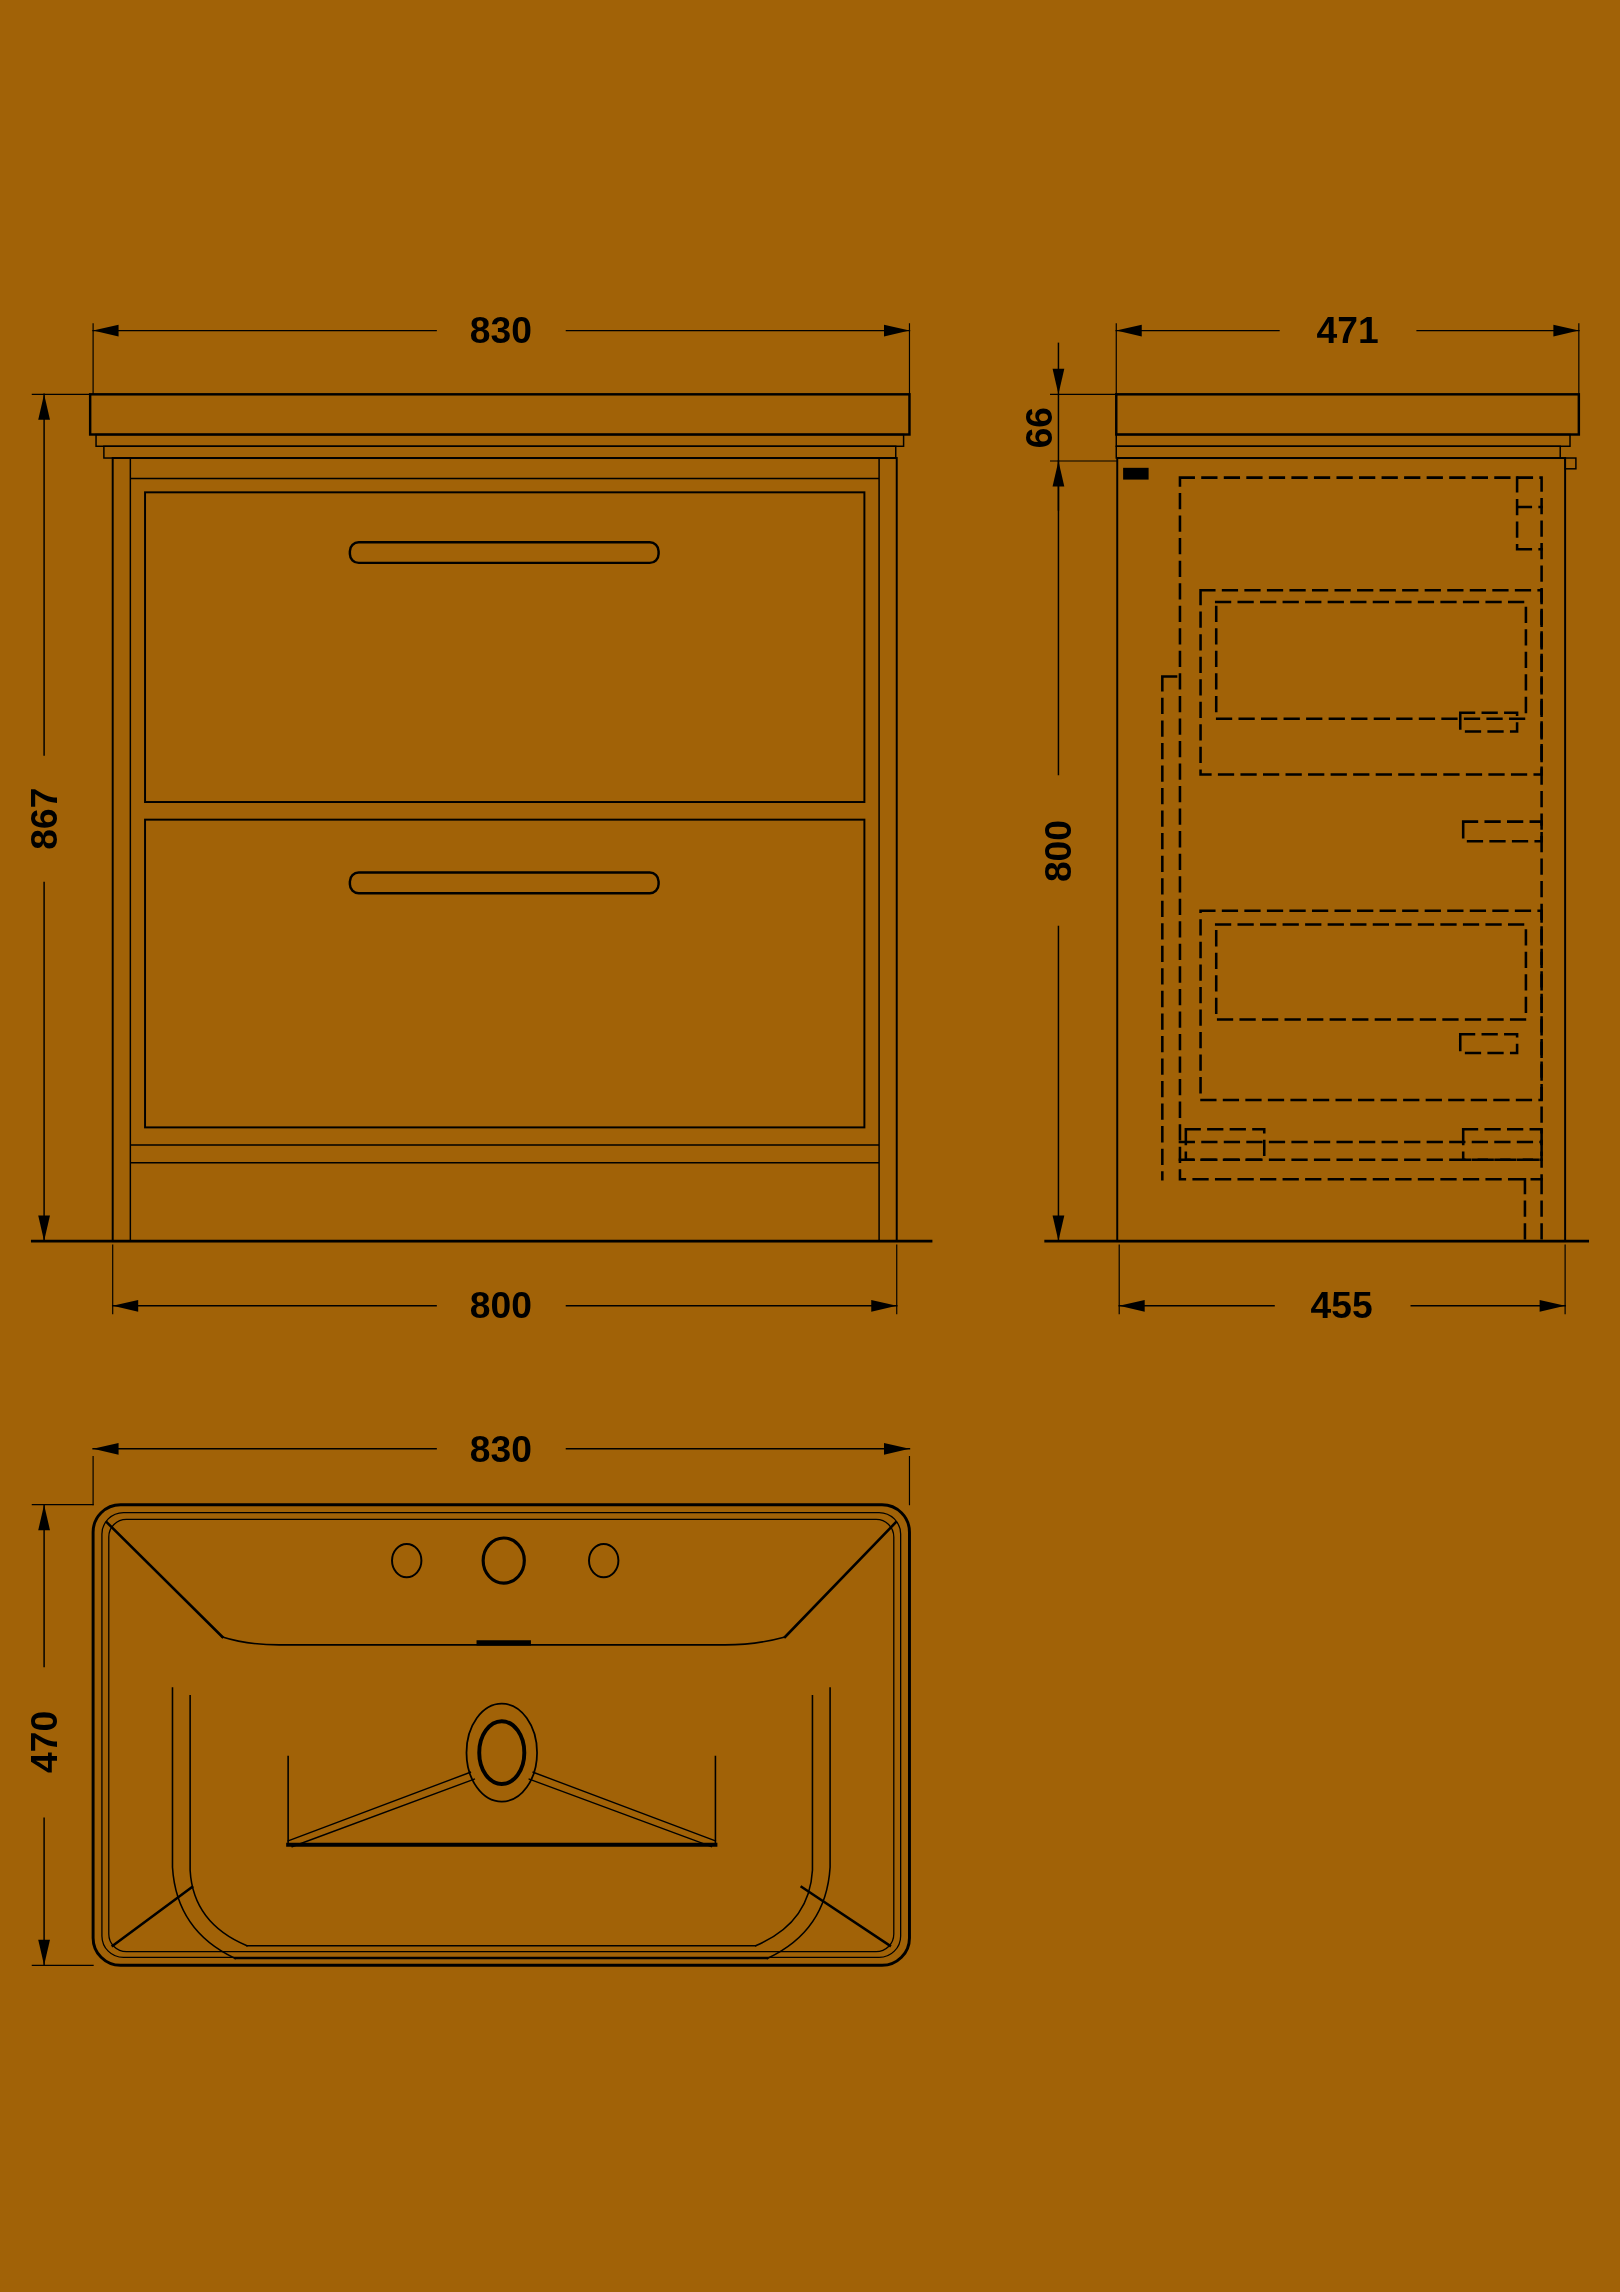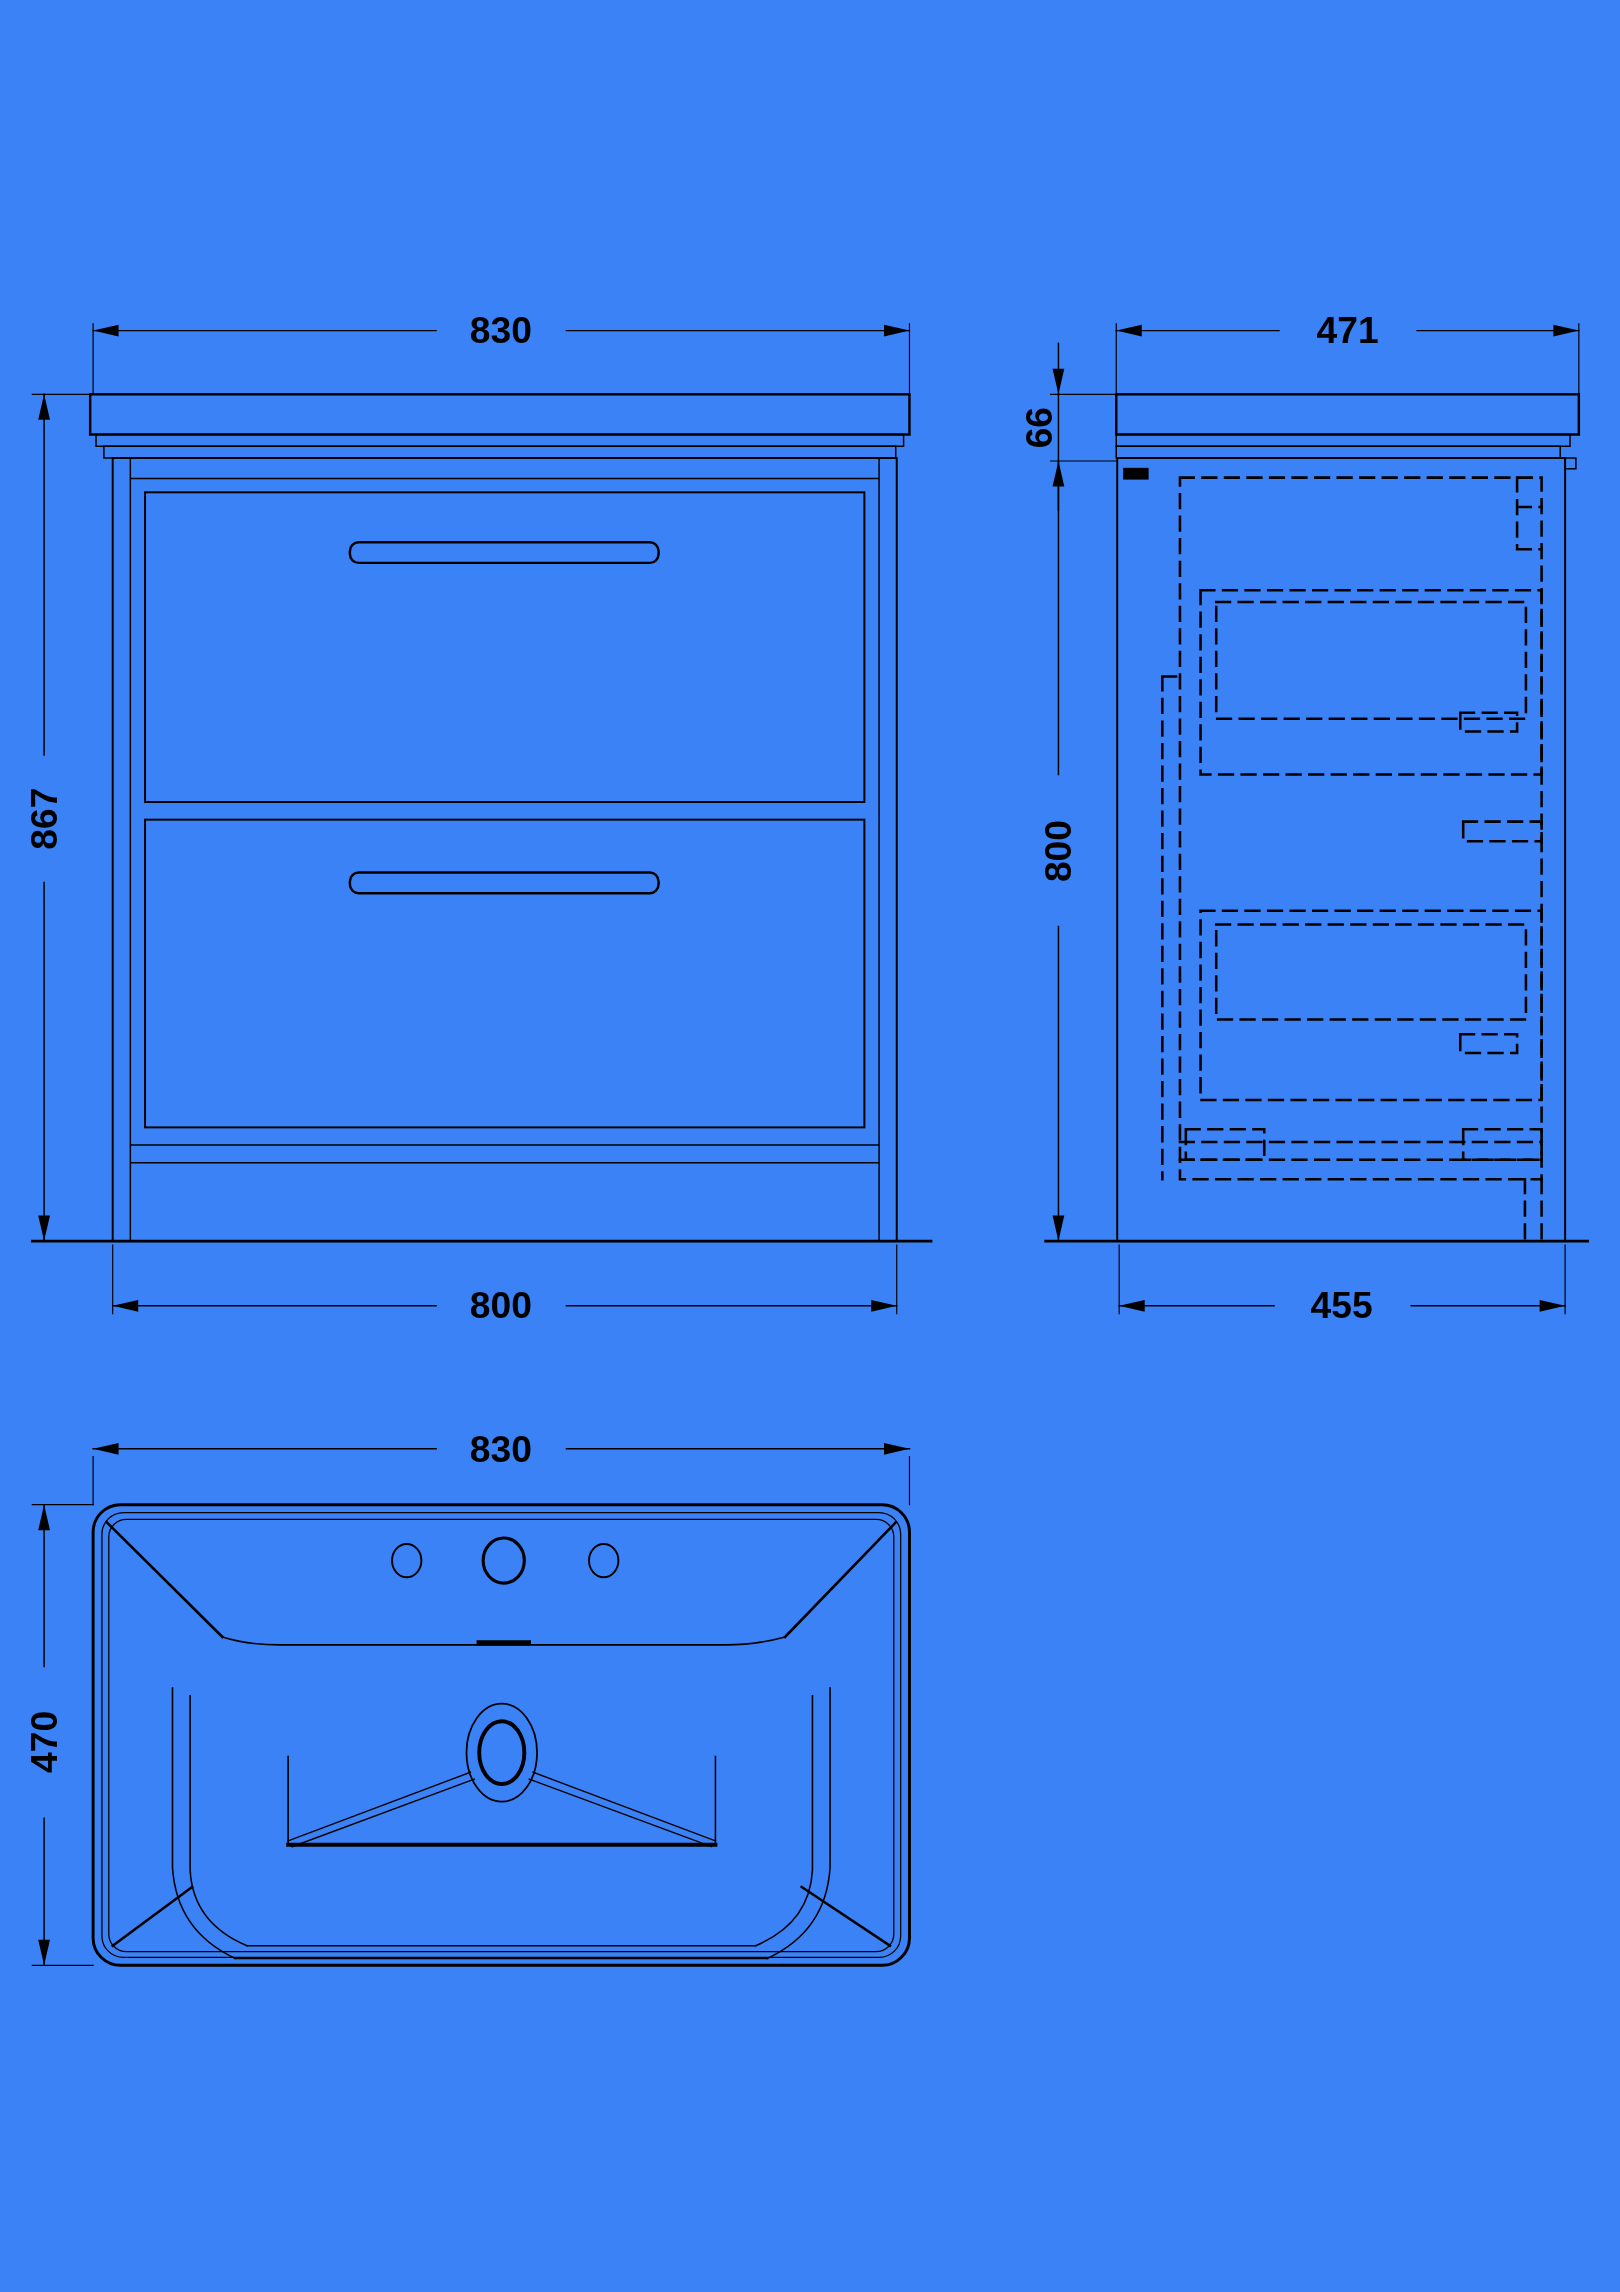--- a/index.html
+++ b/index.html
@@ -1,16 +1,16 @@
 <!DOCTYPE html>
 <html><head>
 <meta charset="utf-8">
 <style>
   html,body{margin:0;padding:0;background:#ffffff;}
-  .page{width:1620px;height:2293px;background:#3b82f6;position:relative;overflow:hidden;}
+  .page{width:1620px;height:2293px;background:#a16207;position:relative;overflow:hidden;}
   svg{display:block;}
   .ln{fill:none;stroke:#000000;stroke-linecap:square;stroke-linejoin:miter;}
   .s12{stroke-width:1.2}.s13{stroke-width:1.3}.s14{stroke-width:1.4}.s15{stroke-width:1.5}
   .s16{stroke-width:1.6}.s18{stroke-width:1.8}.s2{stroke-width:2}.s25{stroke-width:2.5}
   .s26{stroke-width:2.6}.s28{stroke-width:2.8}.s3{stroke-width:3}.s32{stroke-width:3.2}
   .s4{stroke-width:4}.s55{stroke-width:5.5}
   .dash{stroke-dasharray:14 9;}
   .arr{fill:#000000;stroke:none;}
   .blk{fill:#000000;stroke:none;}
   text.dim{font-family:"Liberation Sans",sans-serif;font-weight:700;font-size:38px;

